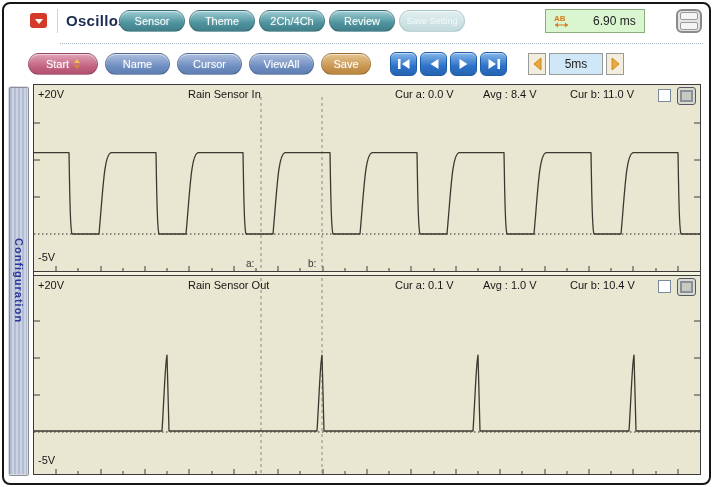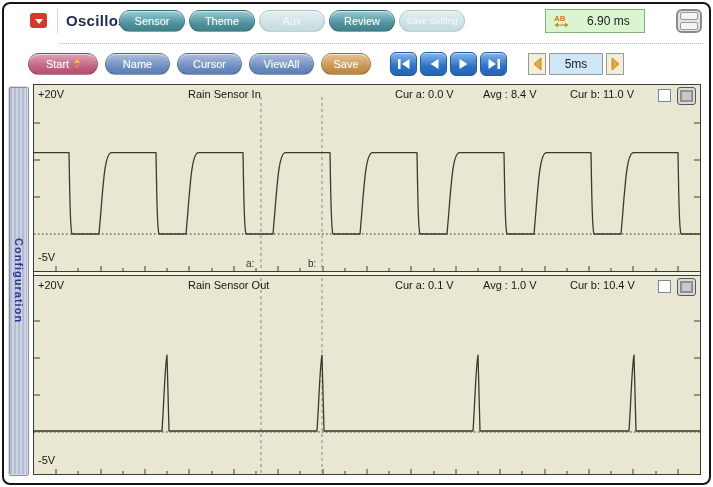--- a/index.html
+++ b/index.html
@@ -33,21 +33,21 @@
     box-shadow:inset 0 1px 0 rgba(255,255,255,0.55);
     text-shadow:0 0 2px rgba(255,255,255,0.35);cursor:default;box-sizing:border-box;
   }
   .row1{position:absolute;left:119px;top:10px;display:flex;gap:4px;}
   .row1 .btn{width:66px;padding:0 4px;}
   .teal{background:linear-gradient(#9fcdd3,#4d939e 60%,#417f8a);}
   .dis{background:linear-gradient(#e2efef,#c3dadd);color:#f2fafa;border-color:rgba(120,160,165,0.35);text-shadow:none;}
   .dis.small{font-size:9px;}
   .delta-box{
     position:absolute;left:545px;top:9px;width:100px;height:24px;box-sizing:border-box;
-    background:#d9f6d0;border:1px solid #8aae7e;display:flex;align-items:center;gap:16px;
+    background:#d9f6d0;border:1px solid #8aae7e;display:flex;align-items:center;gap:22px;
     padding:0 8px;
   }
   .delta-box .val{font-size:12px;color:#222;}
   .stack-btn{
     position:absolute;left:676px;top:9px;width:26px;height:24px;box-sizing:border-box;
     border:2px solid #8a8a8a;border-radius:6px;background:#e4e4e4;
     display:flex;flex-direction:column;justify-content:center;gap:2px;padding:0 2px;
   }
   .stack-btn i{display:block;height:6px;background:#f4f4f4;border:1px solid #9a9a9a;border-radius:2px;}
   .hsep{position:absolute;left:60px;right:10px;top:43px;border-top:1px dotted #a5bccd;}
@@ -122,21 +122,21 @@
 
 <div class="menu-red">
     <span class="tri"></span>
   </div>
 <div class="vdiv"></div>
 <div class="app-title">Oscilloscope</div>
 
 <div class="row1">
   <div class="btn teal">Sensor</div>
   <div class="btn teal">Theme</div>
-  <div class="btn dis">Aux</div>
+  <div class="btn teal">2Ch/4Ch</div>
   <div class="btn teal">Review</div>
   <div class="btn dis small">Save Setting</div>
 </div>
 
 <div class="delta-box">
   <svg width="17" height="15">
     <text x="0" y="7" font-size="8" font-weight="bold" fill="#d97b18" font-family="Liberation Sans, sans-serif">AB</text>
     <path d="M1 11 h13" stroke="#d97b18" stroke-width="1"></path>
     <path d="M4 8.5 L1 11 L4 13.5 Z M11 8.5 L14 11 L11 13.5 Z" fill="#d97b18"></path>
   </svg>

